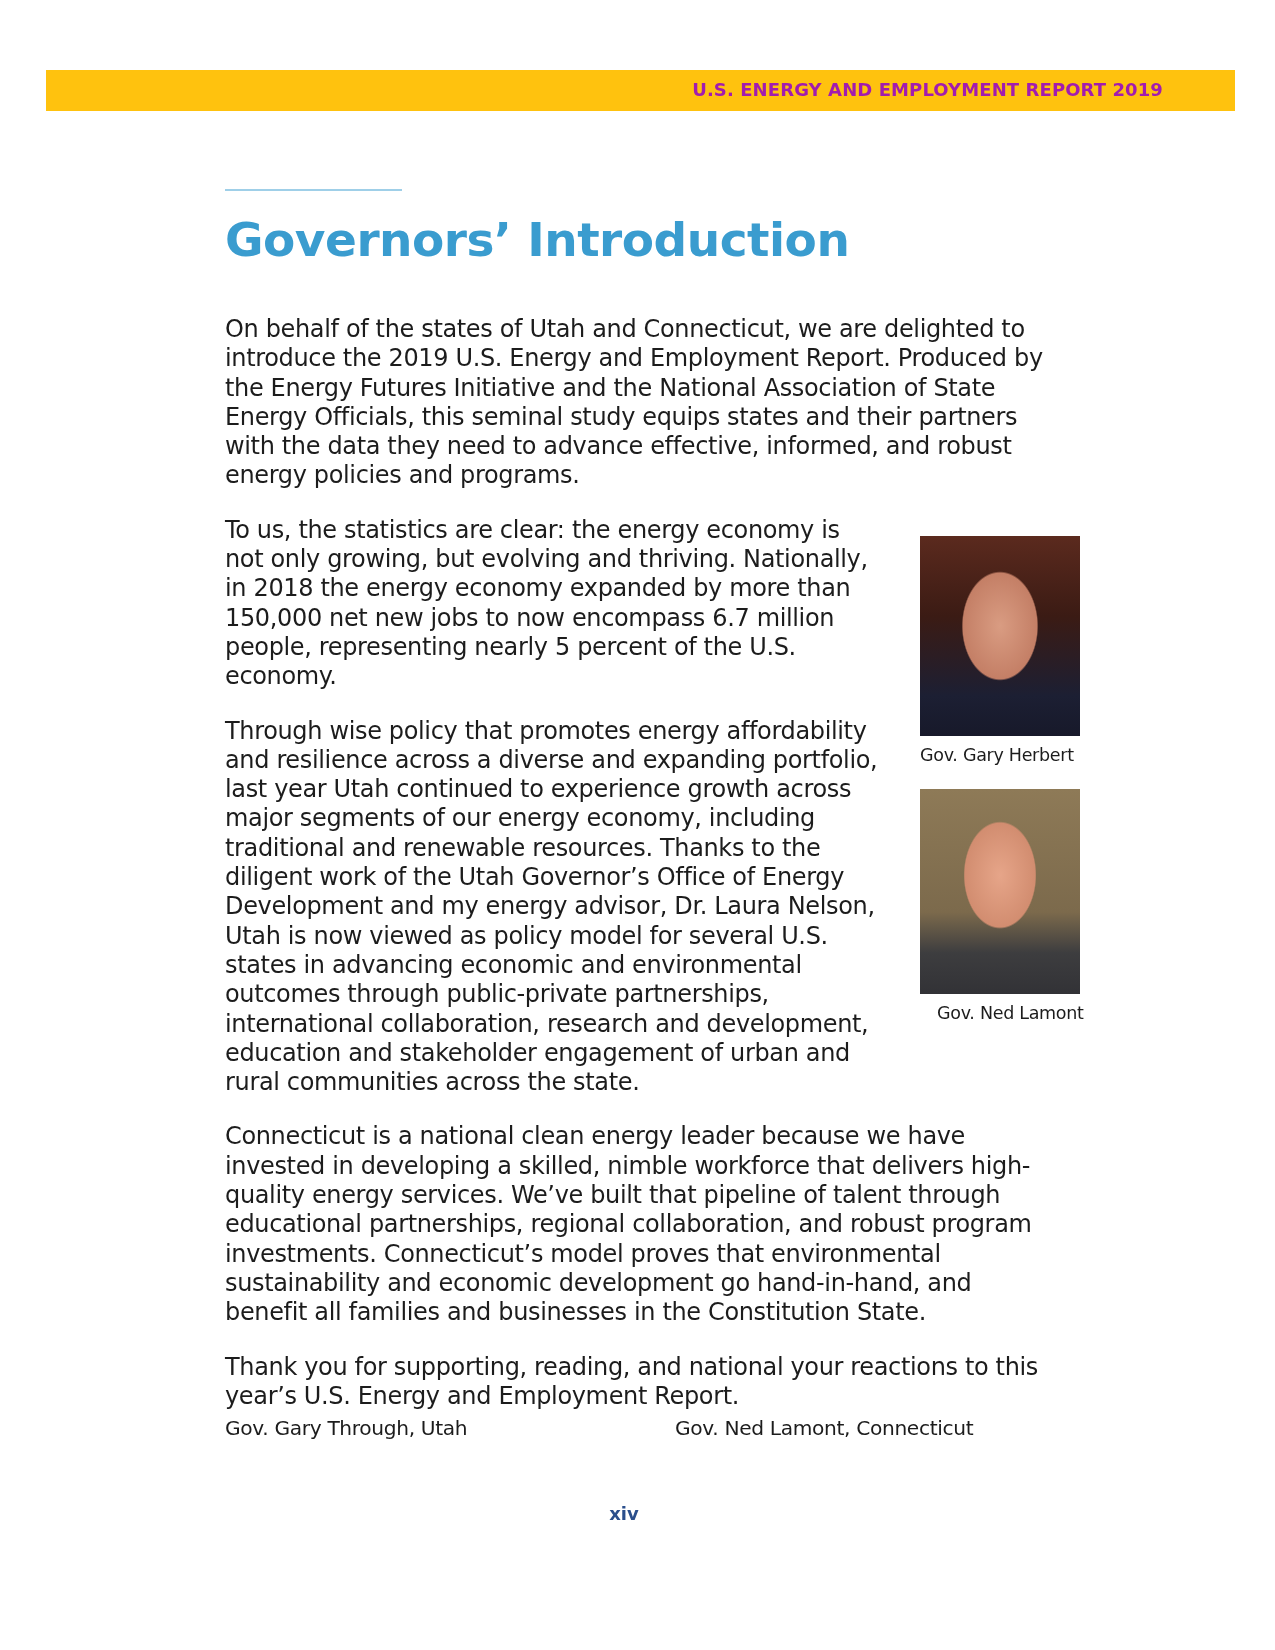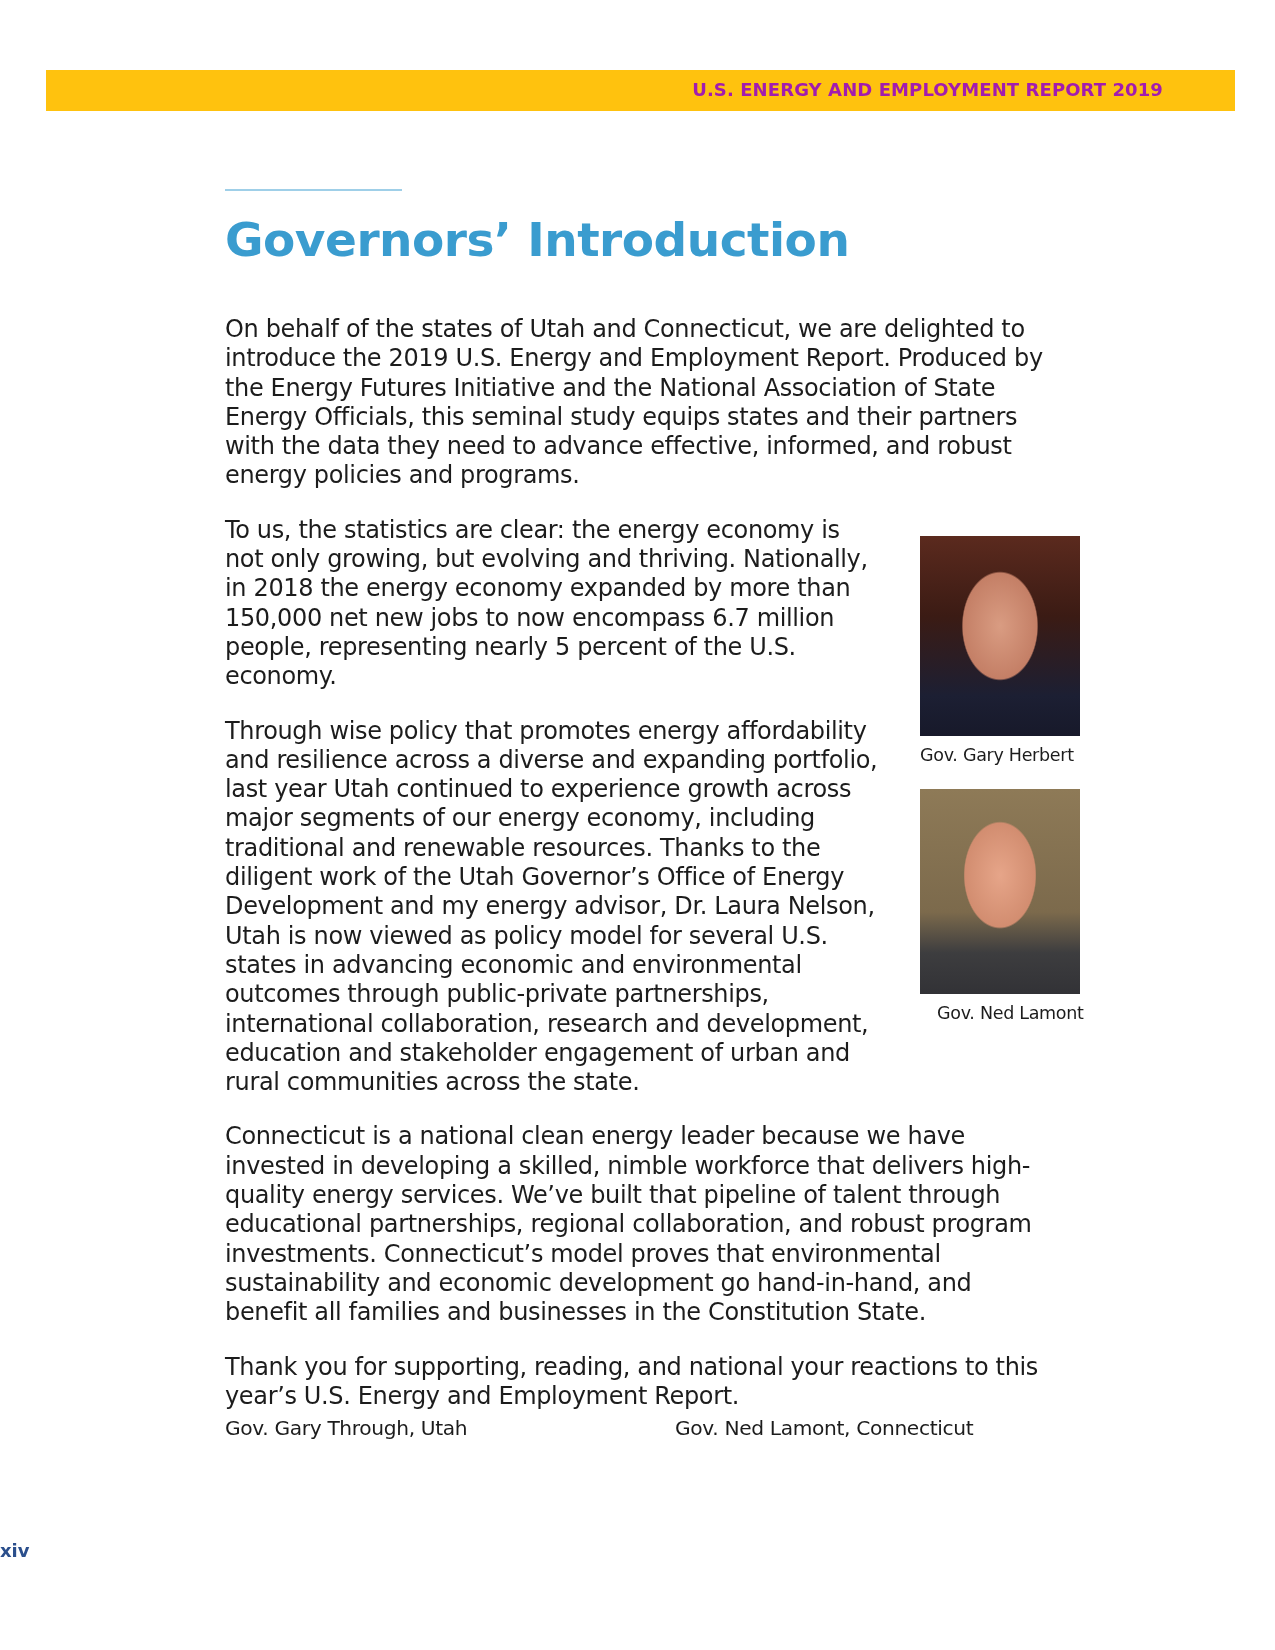--- a/index.html
+++ b/index.html
@@ -24,21 +24,21 @@
   .photo2 { top: 789px; height: 205px;
             background: radial-gradient(ellipse 40% 46% at 50% 42%, #e6a589 0%, #d28d70 55%, transparent 57%),
                         linear-gradient(180deg, #8e7a57 0%, #7c6a4c 60%, #3d3d3f 80%, #323236 100%); }
   .caption { position: absolute; font-size: 17.5px; color: #1c1c1c; letter-spacing: -0.3px;
              font-family: "DejaVu Sans", sans-serif; }
   .cap1 { left: 920px; top: 745px; }
   .cap2 { left: 920px; top: 1003px; margin-left: 17px; }
   .sig { position: absolute; top: 1416px; font-size: 20.2px; letter-spacing: -0.35px; color: #1c1c1c; }
   .sig1 { left: 225px; }
   .sig2 { left: 675px; }
-  .page-num { position: absolute; left: 0; width: 1248px; text-align: left; top: 1540px;
+  .page-num { position: absolute; left: 0; width: 1248px; text-align: center; top: 1503px;
               font-size: 18px; font-weight: bold; color: #2b4f8c; }
 </style>
 </head>
 <body>
 
 <div class="header-band">
   <span class="header-title">U.S. ENERGY AND EMPLOYMENT REPORT 2019</span>
 </div>
 
 <div class="rule"></div>

